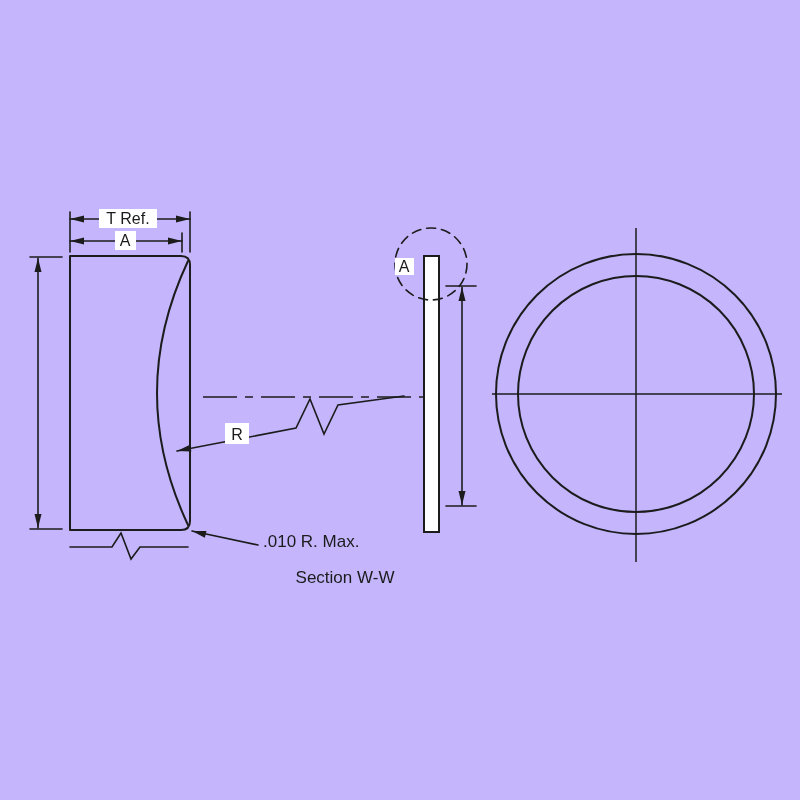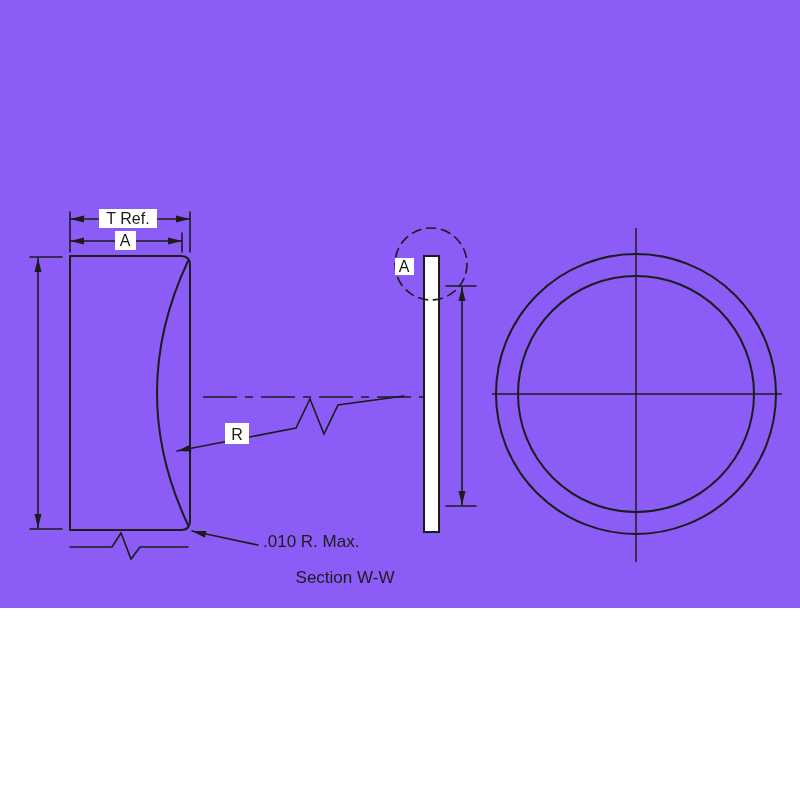--- a/index.html
+++ b/index.html
@@ -2,22 +2,22 @@
 <html><head>
 <meta charset="utf-8">
 <style>
   html, body {
     margin: 0;
     padding: 0;
     background: #ffffff;
   }
   .drawing-wrap {
     width: 800px;
-    height: 608px;
-    background: #8b5cf6;
+    height: 800px;
+    background: #c4b5fd;
   }
   svg text {
     font-family: "Liberation Sans", "DejaVu Sans", sans-serif;
     fill: #1c1c1c;
   }
   .obj {
     fill: none;
     stroke: #1c1c1c;
     stroke-width: 2;
     stroke-linejoin: round;

